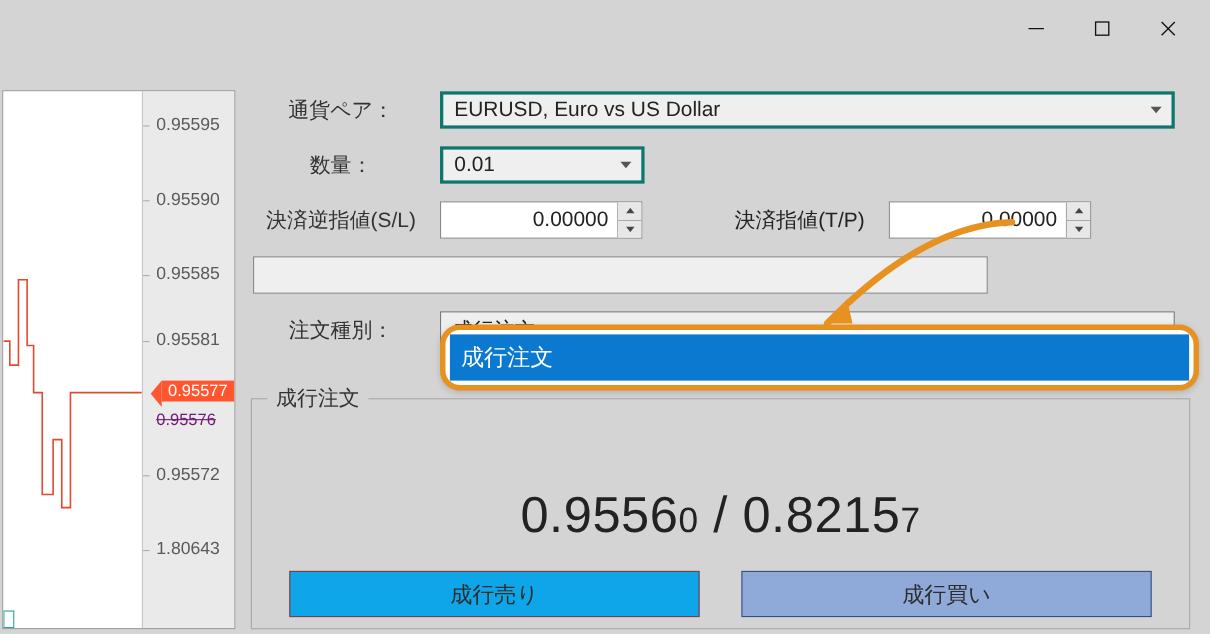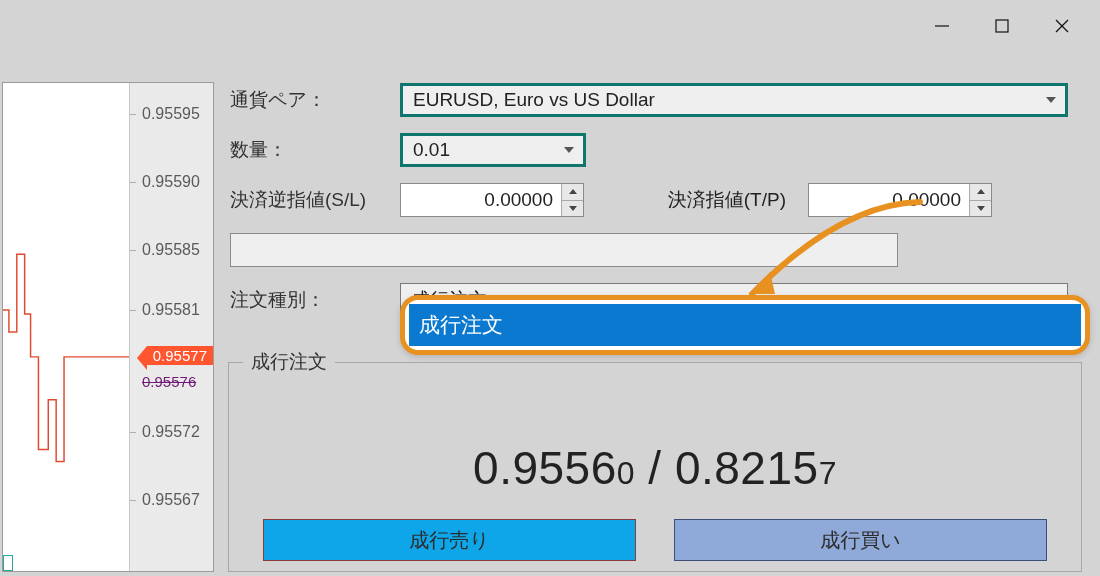--- a/index.html
+++ b/index.html
@@ -117,21 +117,21 @@
     bottom: 0;
   }
   .form-row {
     display: flex;
     align-items: center;
     margin-bottom: 14px;
     height: 36px;
   }
   .row-label {
     width: 170px;
-    text-align: left;
+    text-align: center;
     font-size: 19px;
     color: #323232;
     padding-right: 10px;
     white-space: nowrap;
   }
   .combo {
     display: flex;
     align-items: center;
     border: 3px solid #0f766e;
     background: #efefef;
@@ -358,21 +358,21 @@
           <span class="lbl">0.95581</span>
         </div>
       <div class="price-flag" style="top:263px">0.95577</div>
       <div class="price-strike" style="top:290px;left:12px">0.95576</div>
       <div class="chart-tick" style="top:340px">
           <span class="line"></span>
           <span class="lbl">0.95572</span>
         </div>
       <div class="chart-tick" style="top:408px">
           <span class="line"></span>
-          <span class="lbl">0.95567</span>
+          <span class="lbl">1.80643</span>
         </div>
     </div>
   </div>
 
   <div class="form-area">
 
     <div class="form-row">
       <div class="row-label">通貨ペア：</div>
       <div class="combo symbol-combo">
         <div class="txt">EURUSD, Euro vs US Dollar</div>

